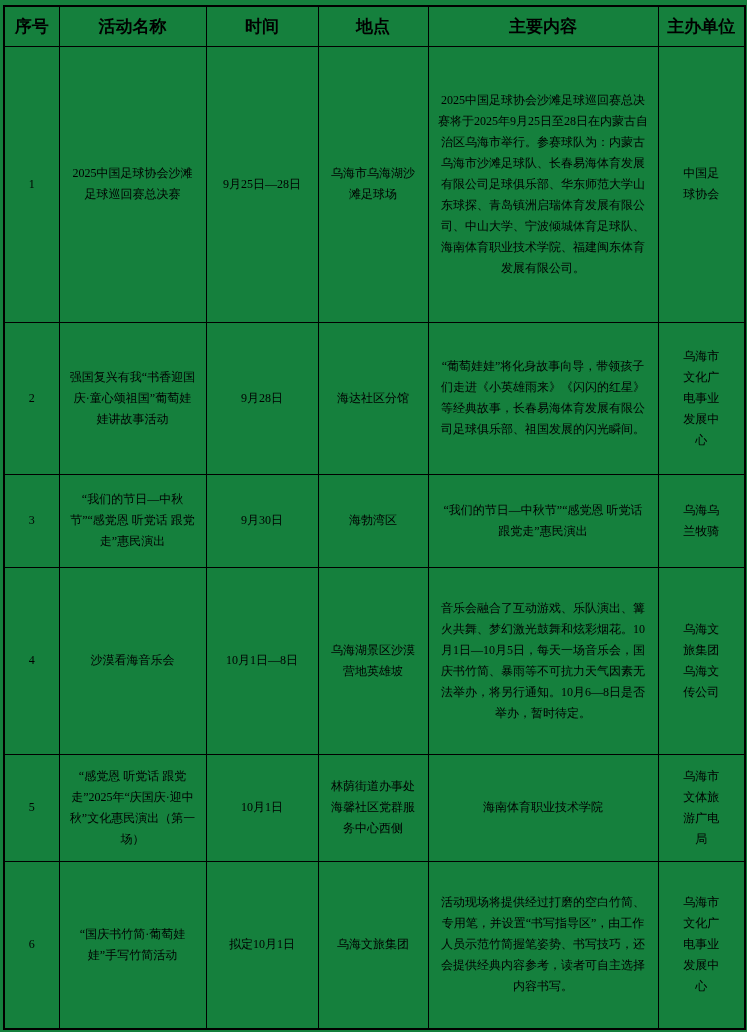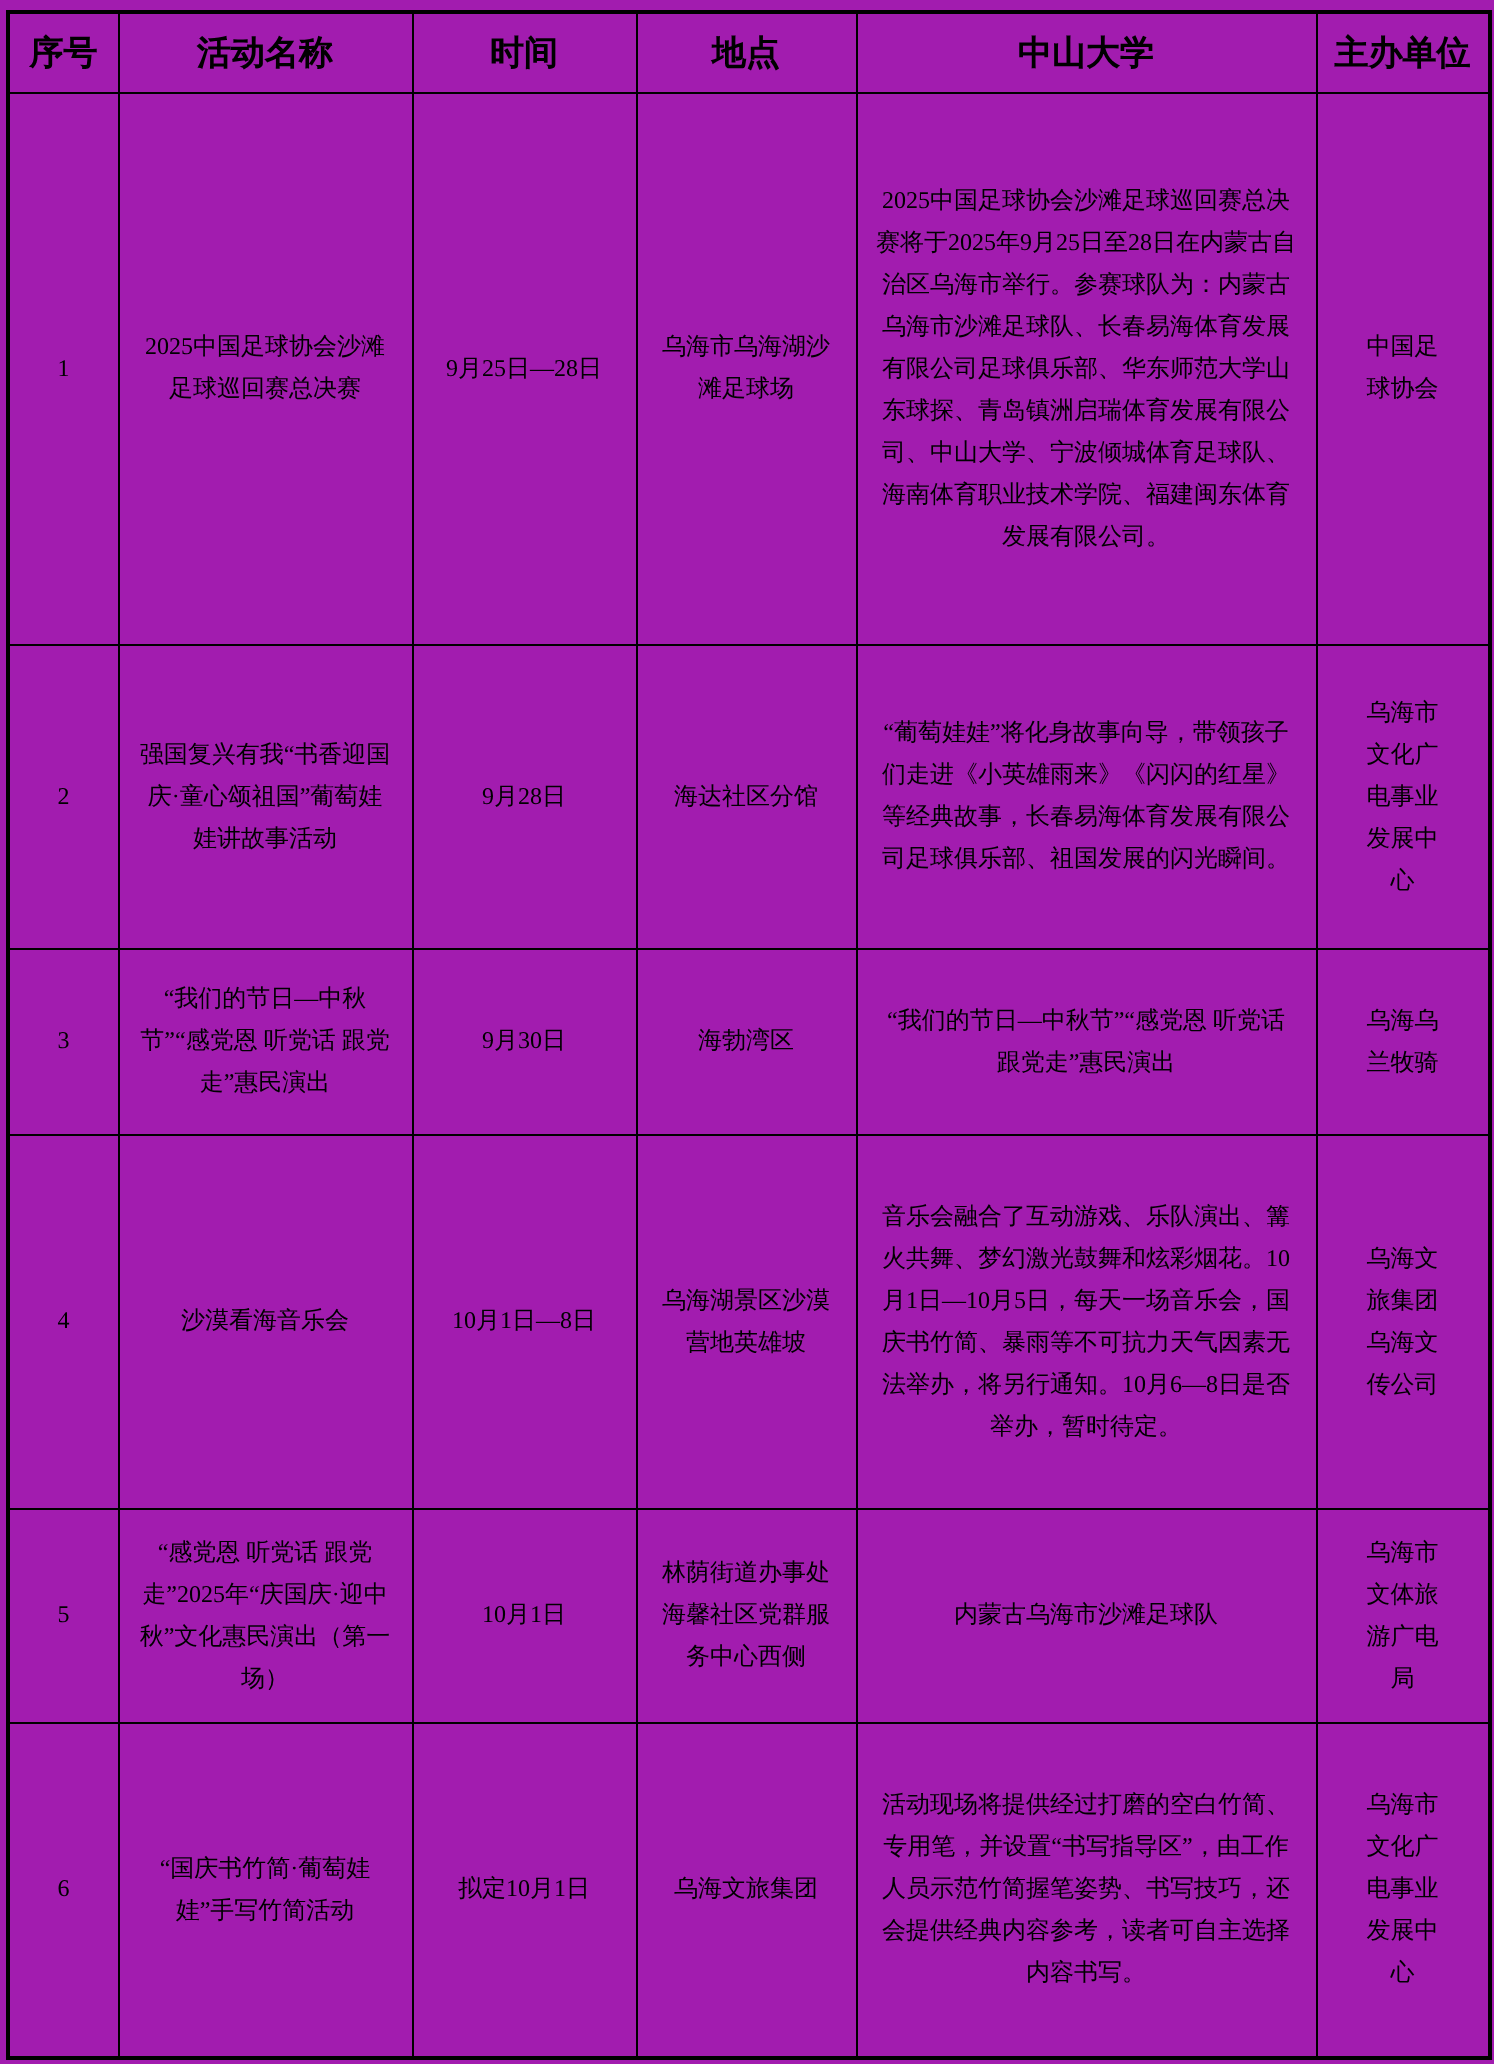--- a/index.html
+++ b/index.html
@@ -5,21 +5,21 @@
   html, body {
     margin: 0;
     padding: 0;
     background: #ffffff;
     font-family: "Liberation Serif", "DejaVu Serif", serif;
     color: #000000;
   }
   .page {
     width: 747px;
     height: 1032px;
-    background: #a21caf;
+    background: #15803d;
     box-sizing: border-box;
     padding: 5px 0 0 3px;
   }
   table.activities {
     border-collapse: collapse;
     table-layout: fixed;
     width: 741px;
     border: 2px solid #000000;
   }
   th, td {
@@ -64,21 +64,21 @@
       <col class="c-location">
         <col class="c-content">
         <col class="c-org">
     </colgroup>
     <thead>
       <tr style="height:40px">
         <th>序号</th>
         <th>活动名称</th>
         <th>时间</th>
         <th>地点</th>
-        <th>中山大学</th>
+        <th>主要内容</th>
         <th>主办单位</th>
       </tr>
     </thead>
     <tbody>
       <tr style="height:276px">
         <td class="cell-no">1</td>
         <td class="cell-name">2025中国足球协会沙滩足球巡回赛总决赛</td>
         <td class="cell-time">9月25日—28日</td>
         <td class="cell-location">乌海市乌海湖沙滩足球场</td>
         <td class="cell-content">2025中国足球协会沙滩足球巡回赛总决赛将于2025年9月25日至28日在内蒙古自治区乌海市举行。参赛球队为：内蒙古乌海市沙滩足球队、长春易海体育发展有限公司足球俱乐部、华东师范大学山东球探、青岛镇洲启瑞体育发展有限公司、中山大学、宁波倾城体育足球队、海南体育职业技术学院、福建闽东体育发展有限公司。</td>
@@ -107,21 +107,21 @@
         <td class="cell-location">乌海湖景区沙漠营地英雄坡</td>
         <td class="cell-content">音乐会融合了互动游戏、乐队演出、篝火共舞、梦幻激光鼓舞和炫彩烟花。10月1日—10月5日，每天一场音乐会，国庆书竹简、暴雨等不可抗力天气因素无法举办，将另行通知。10月6—8日是否举办，暂时待定。</td>
         <td class="cell-organizer">乌海文旅集团
 乌海文传公司</td>
       </tr>
       <tr style="height:107px">
         <td class="cell-no">5</td>
         <td class="cell-name">“感党恩 听党话 跟党走”2025年“庆国庆·迎中秋”文化惠民演出（第一场）</td>
         <td class="cell-time">10月1日</td>
         <td class="cell-location">林荫街道办事处海馨社区党群服务中心西侧</td>
-        <td class="cell-content">内蒙古乌海市沙滩足球队</td>
+        <td class="cell-content">海南体育职业技术学院</td>
         <td class="cell-organizer">乌海市文体旅游广电局</td>
       </tr>
       <tr style="height:168px">
         <td class="cell-no">6</td>
         <td class="cell-name">“国庆书竹简·葡萄娃娃”手写竹简活动</td>
         <td class="cell-time">拟定10月1日</td>
         <td class="cell-location">乌海文旅集团</td>
         <td class="cell-content">活动现场将提供经过打磨的空白竹简、专用笔，并设置“书写指导区”，由工作人员示范竹简握笔姿势、书写技巧，还会提供经典内容参考，读者可自主选择内容书写。</td>
         <td class="cell-organizer">乌海市文化广电事业发展中心</td>
       </tr>

